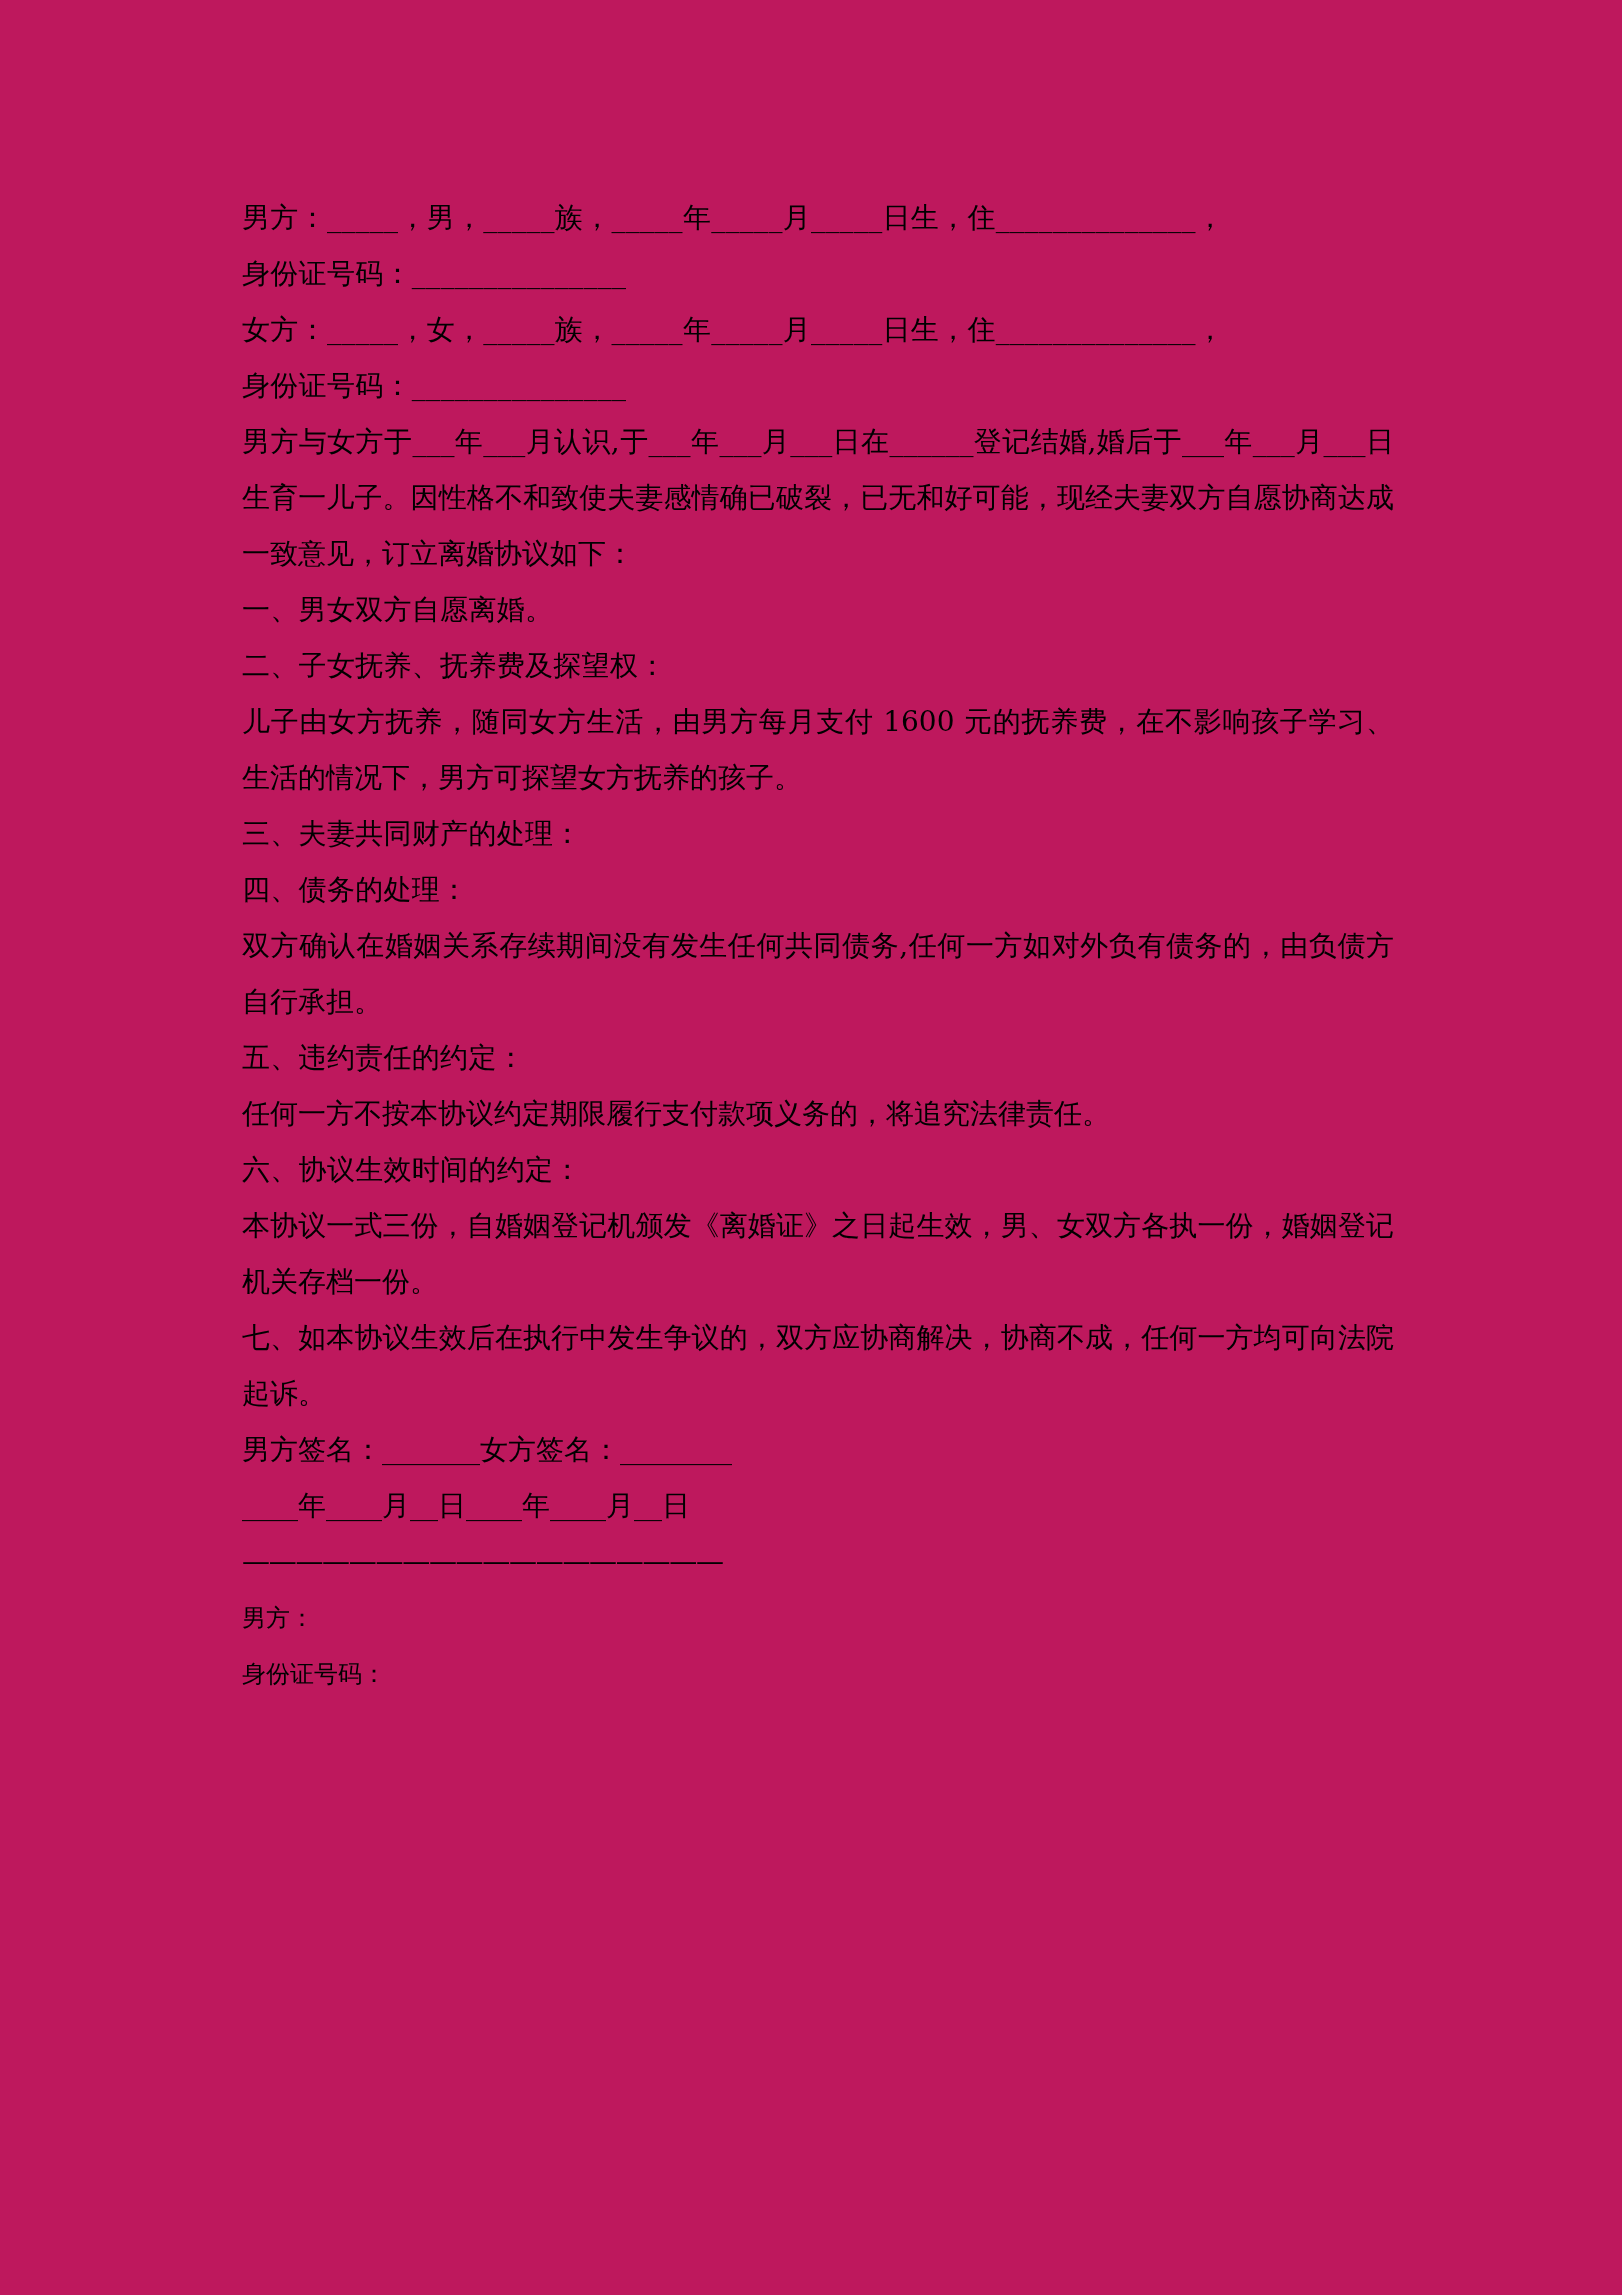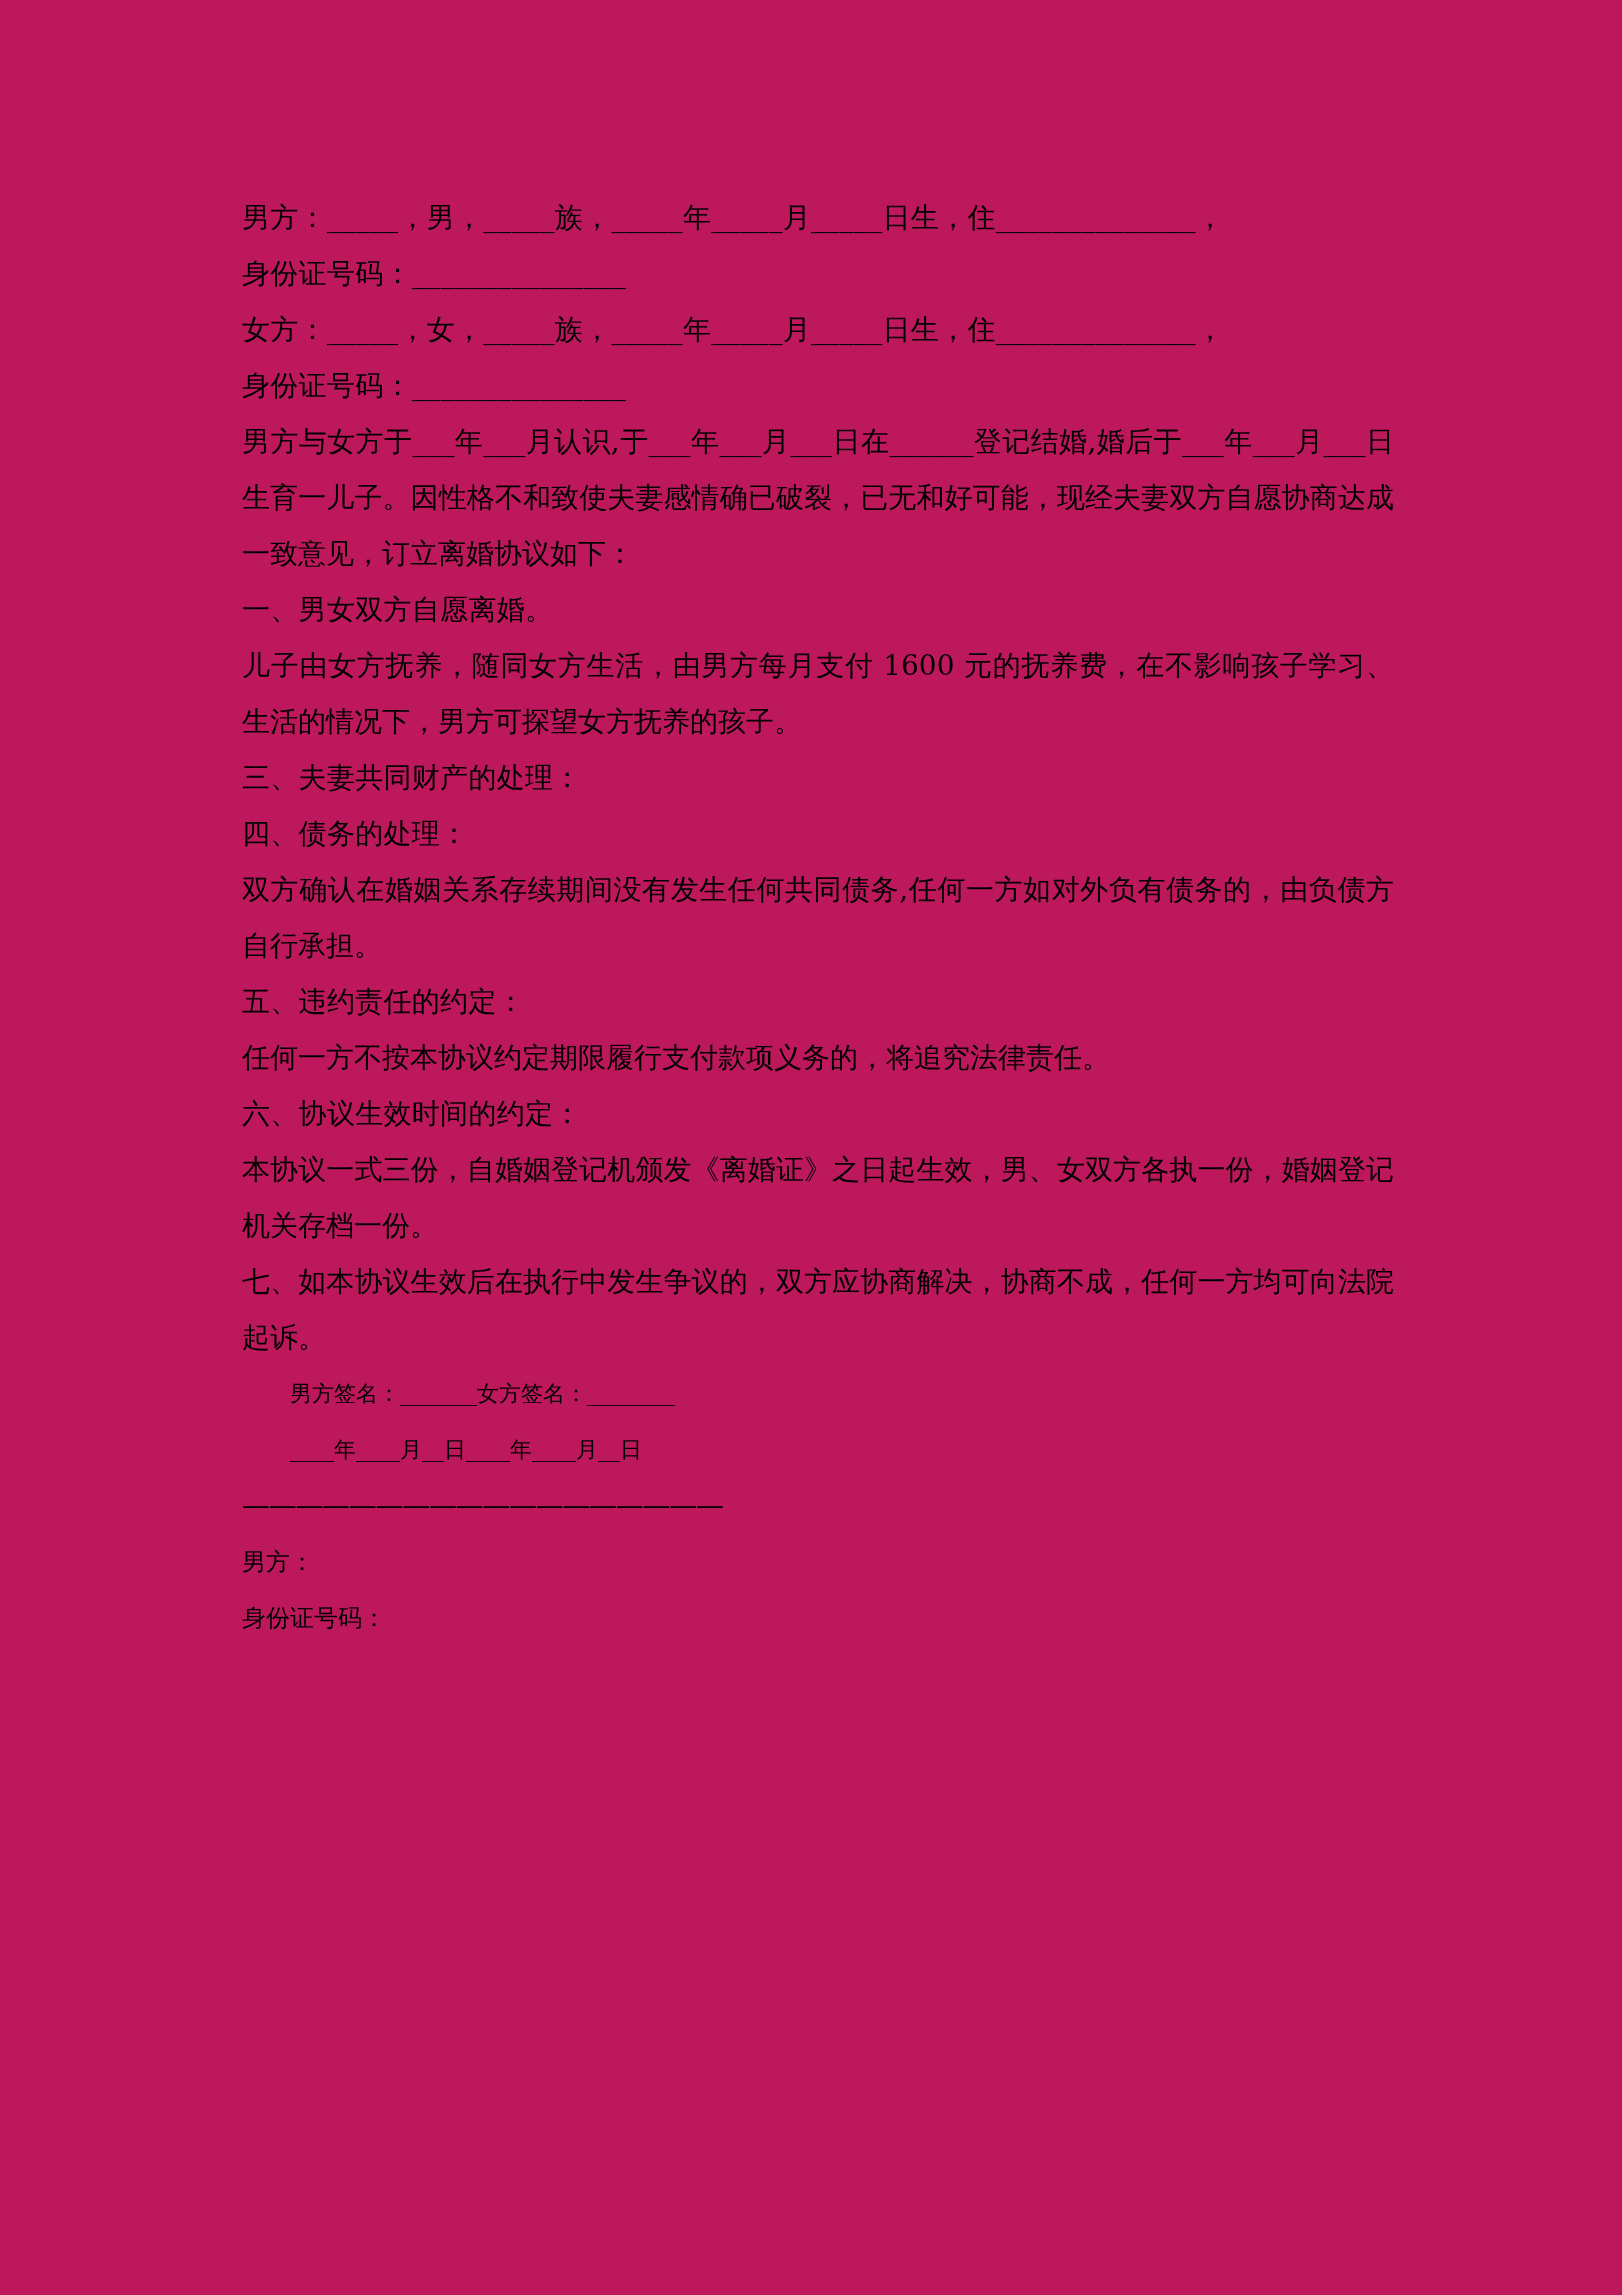--- a/index.html
+++ b/index.html
@@ -36,23 +36,22 @@
     letter-spacing: 0.3px;
   }
   
   .wrap {
     font-size: 28px;
     line-height: 56px;
     text-align: justify;
     text-justify: inter-ideograph;
   }
   .sig-line {
-    font-size: 22px;
+    font-size: 28px;
     line-height: 56px;
-    margin-left: 48px;
   }
   .rule {
     font-size: 28px;
     line-height: 56px;
     letter-spacing: -1.3px;
   }
   .tail {
     font-size: 24px;
     line-height: 56px;
   }
@@ -65,20 +64,21 @@
 
     <div class="line">男方：_____，男，_____族，_____年_____月_____日生，住______________，</div>
     <div class="line">身份证号码：_______________</div>
     <div class="line">女方：_____，女，_____族，_____年_____月_____日生，住______________，</div>
     <div class="line">身份证号码：_______________</div>
 
     <div class="wrap">男方与女方于___年___月认识,于___年___月___日在______登记结婚,婚后于___年___月___日生育一儿子。因性格不和致使夫妻感情确已破裂，已无和好可能，现经夫妻双方自愿协商达成一致意见，订立离婚协议如下：</div>
 
     <div class="line">一、男女双方自愿离婚。</div>
 
+    <div class="line">二、子女抚养、抚养费及探望权：</div>
     <div class="wrap">儿子由女方抚养，随同女方生活，由男方每月支付 1600 元的抚养费，在不影响孩子学习、生活的情况下，男方可探望女方抚养的孩子。</div>
 
     <div class="line">三、夫妻共同财产的处理：</div>
 
     <div class="line">四、债务的处理：</div>
     <div class="wrap">双方确认在婚姻关系存续期间没有发生任何共同债务,任何一方如对外负有债务的，由负债方自行承担。</div>
 
     <div class="line">五、违约责任的约定：</div>
     <div class="wrap">任何一方不按本协议约定期限履行支付款项义务的，将追究法律责任。</div>
 

